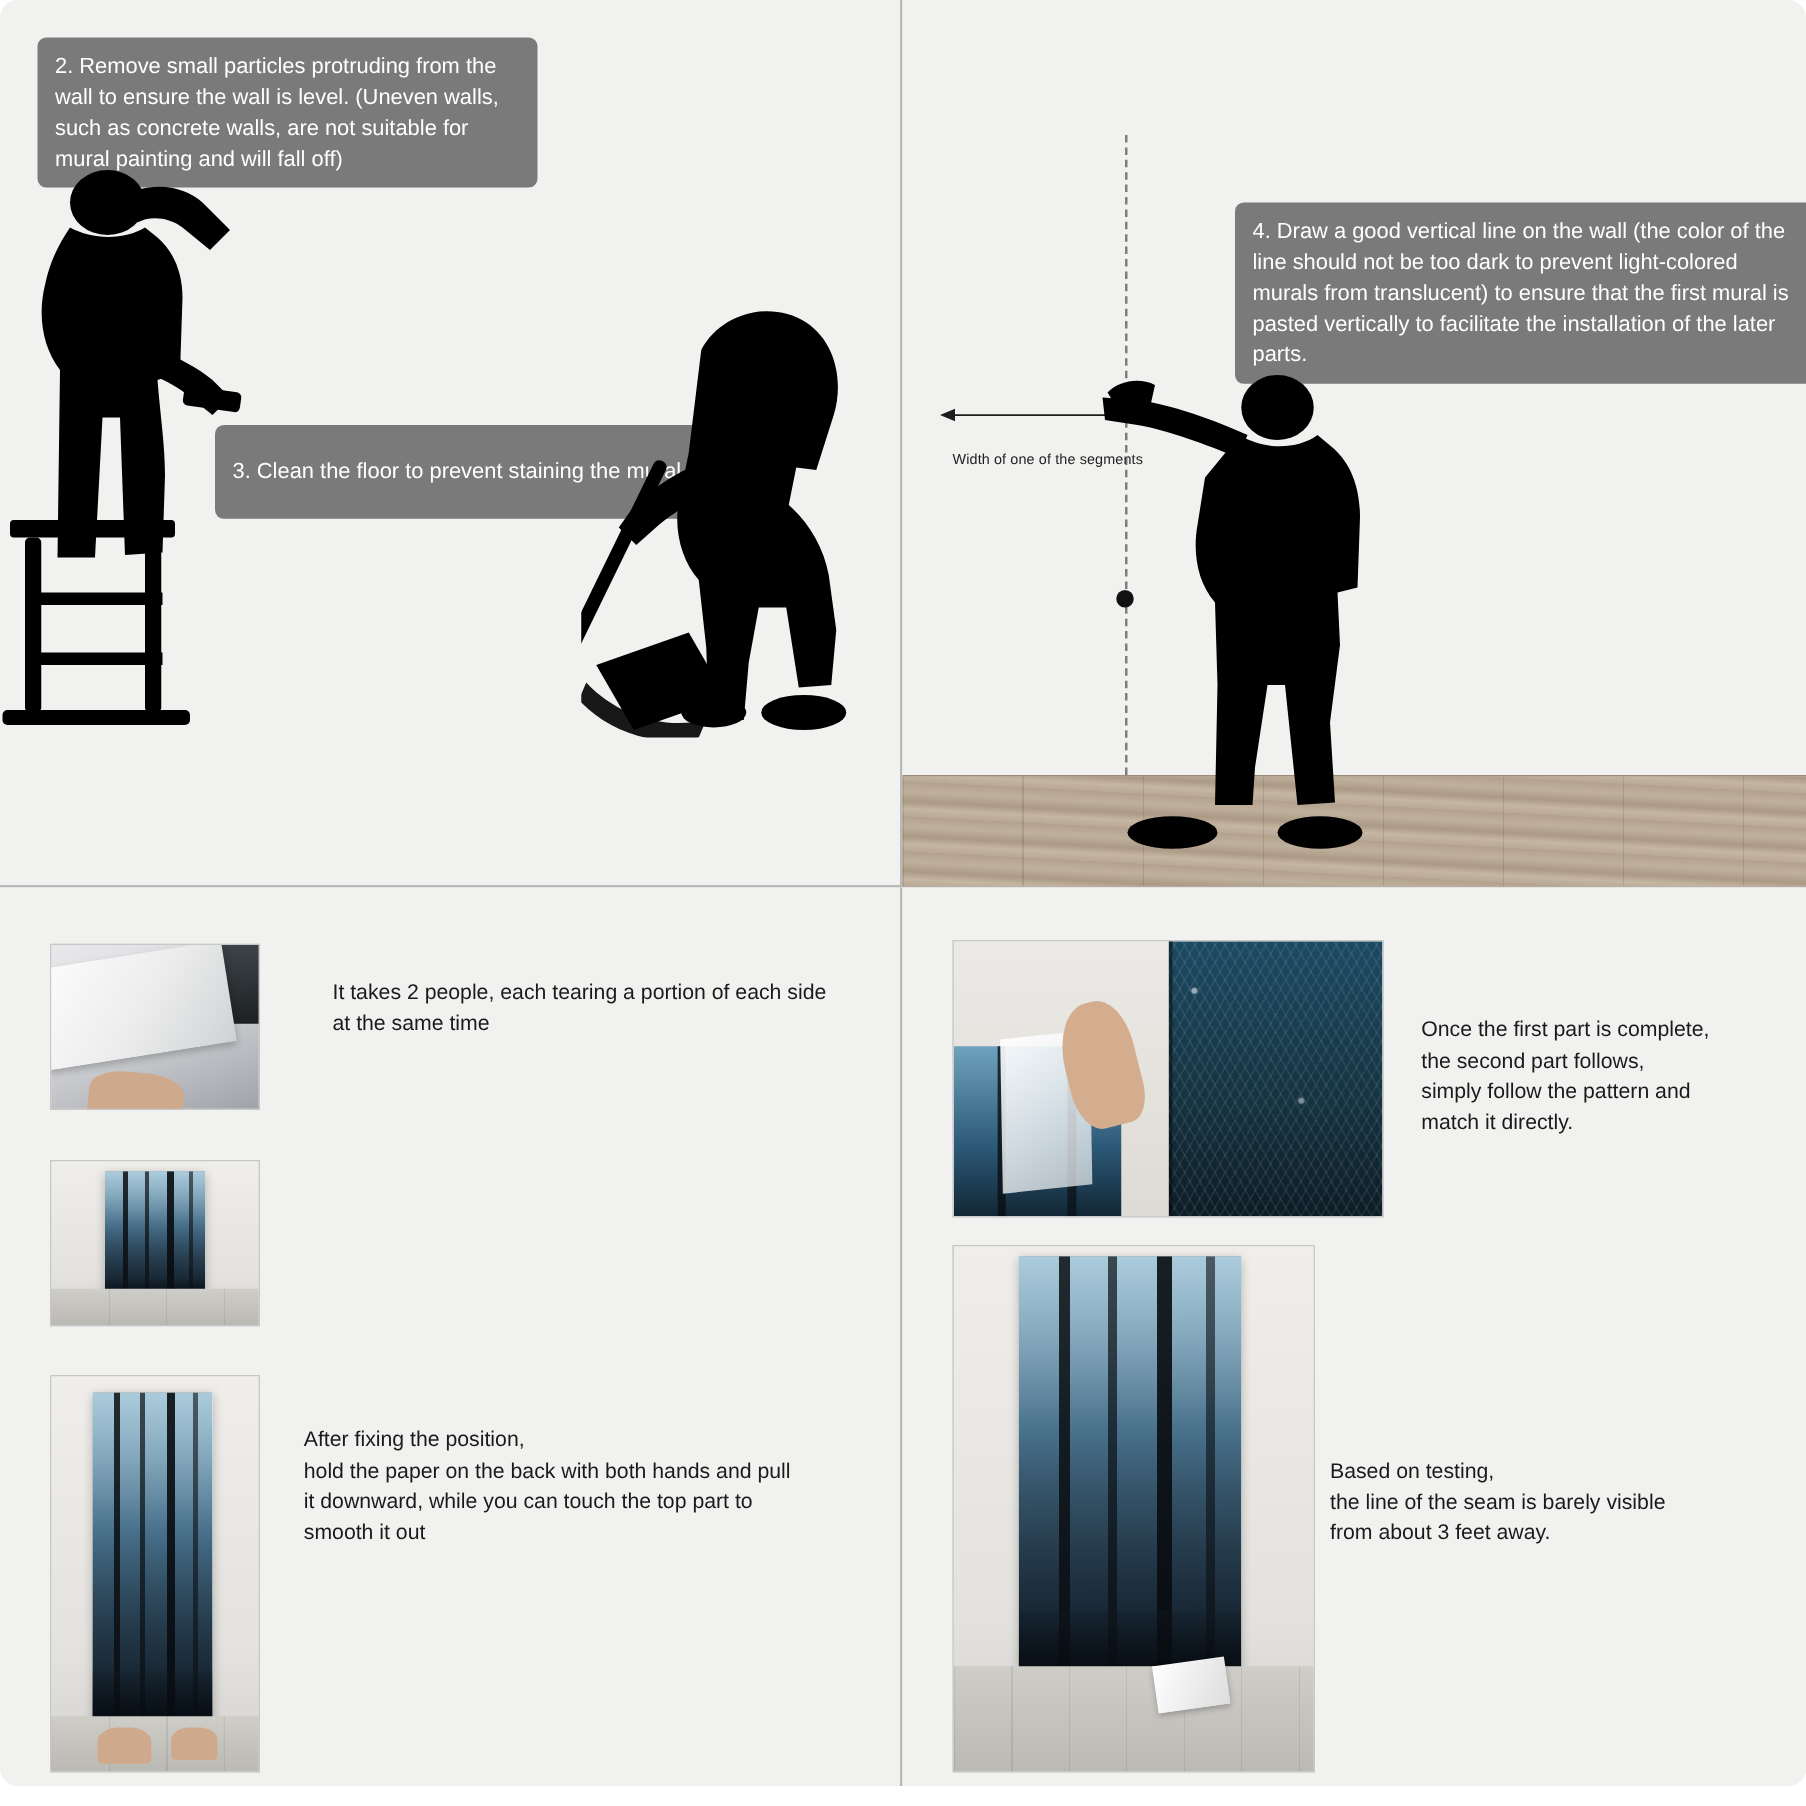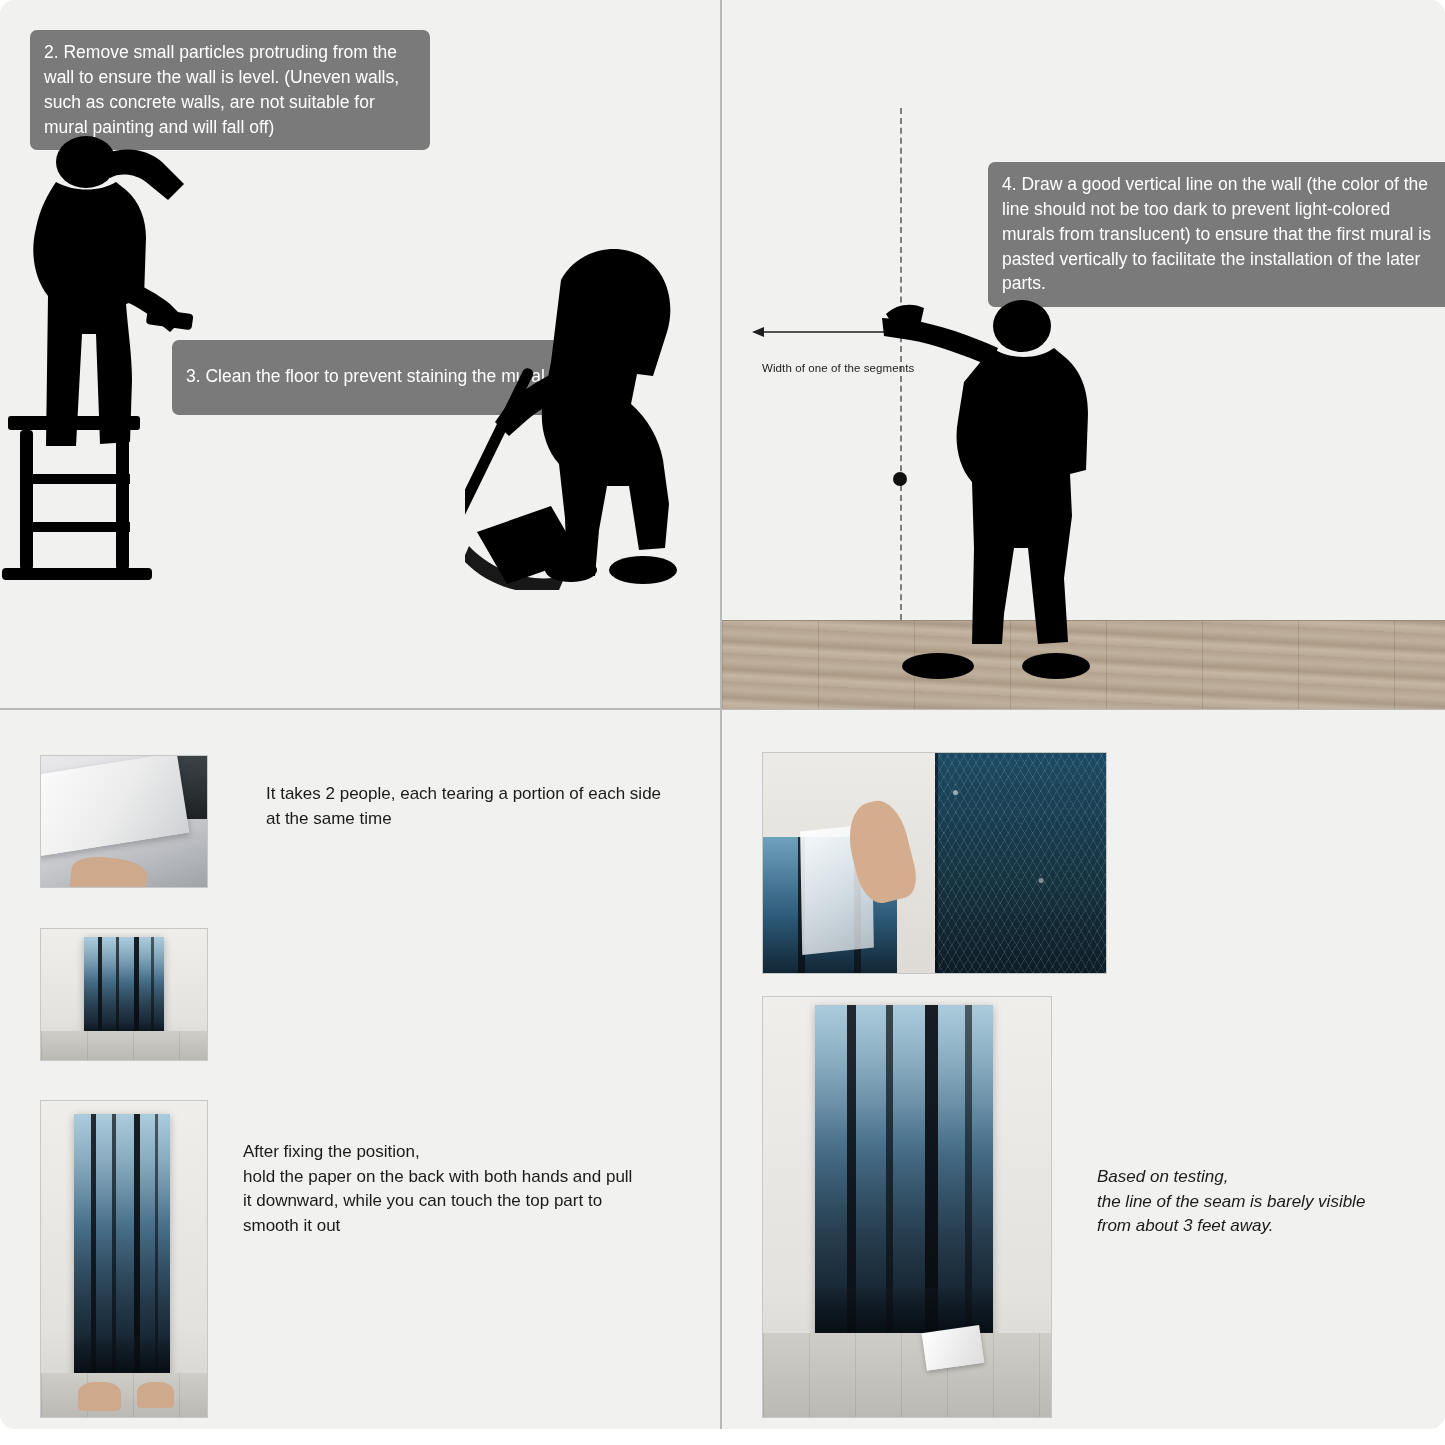--- a/index.html
+++ b/index.html
@@ -127,21 +127,21 @@
   #cap2 { left: 245px; top: 957px; width: 430px; }
 
   #ph3 { left: 40px; top: 1100px; width: 168px; height: 318px; }
   #cap3 { left: 243px; top: 1140px; width: 450px; }
 
   
   #ph4 { left: 762px; top: 752px; width: 345px; height: 222px; }
   #cap4 { left: 1137px; top: 812px; width: 270px; }
 
   #ph5 { left: 762px; top: 996px; width: 290px; height: 422px; }
-  #cap5 { left: 1097px; top: 1165px; width: 300px; font-style: italic; }
+  #cap5 { left: 1064px; top: 1165px; width: 300px; }
 
   
   .peel-photo {
     position: absolute; inset: 0;
     background: linear-gradient(160deg, #e9e9ec 0%, #d3d4d8 48%, #9fa3a8 100%);
   }
   .peel-photo .sheet {
     position: absolute;
     left: -6%; top: 6%;
     width: 92%; height: 62%;
@@ -361,20 +361,24 @@
         <div class="lower-left-img"></div>
         <div class="peel-sheet"></div>
         <div class="peel-hand"></div>
       </div>
       <div class="right-pane">
           <div class="mesh"></div>
         </div>
       <div class="seam"></div>
     </div>
   </div>
+  <div class="cap" id="cap4">Once the first part is complete,
+the second part follows,
+simply follow the pattern and
+match it directly.</div>
 
   <div class="photo" id="ph5">
     <div class="wallwrap">
       <div class="panel" style="left:18%;top:2%;width:62%;height:80%;">
           <div class="forest"></div>
         </div>
       <div class="tile-floor" style="height:20%;"></div>
       <div class="curl"></div>
     </div>
   </div>

